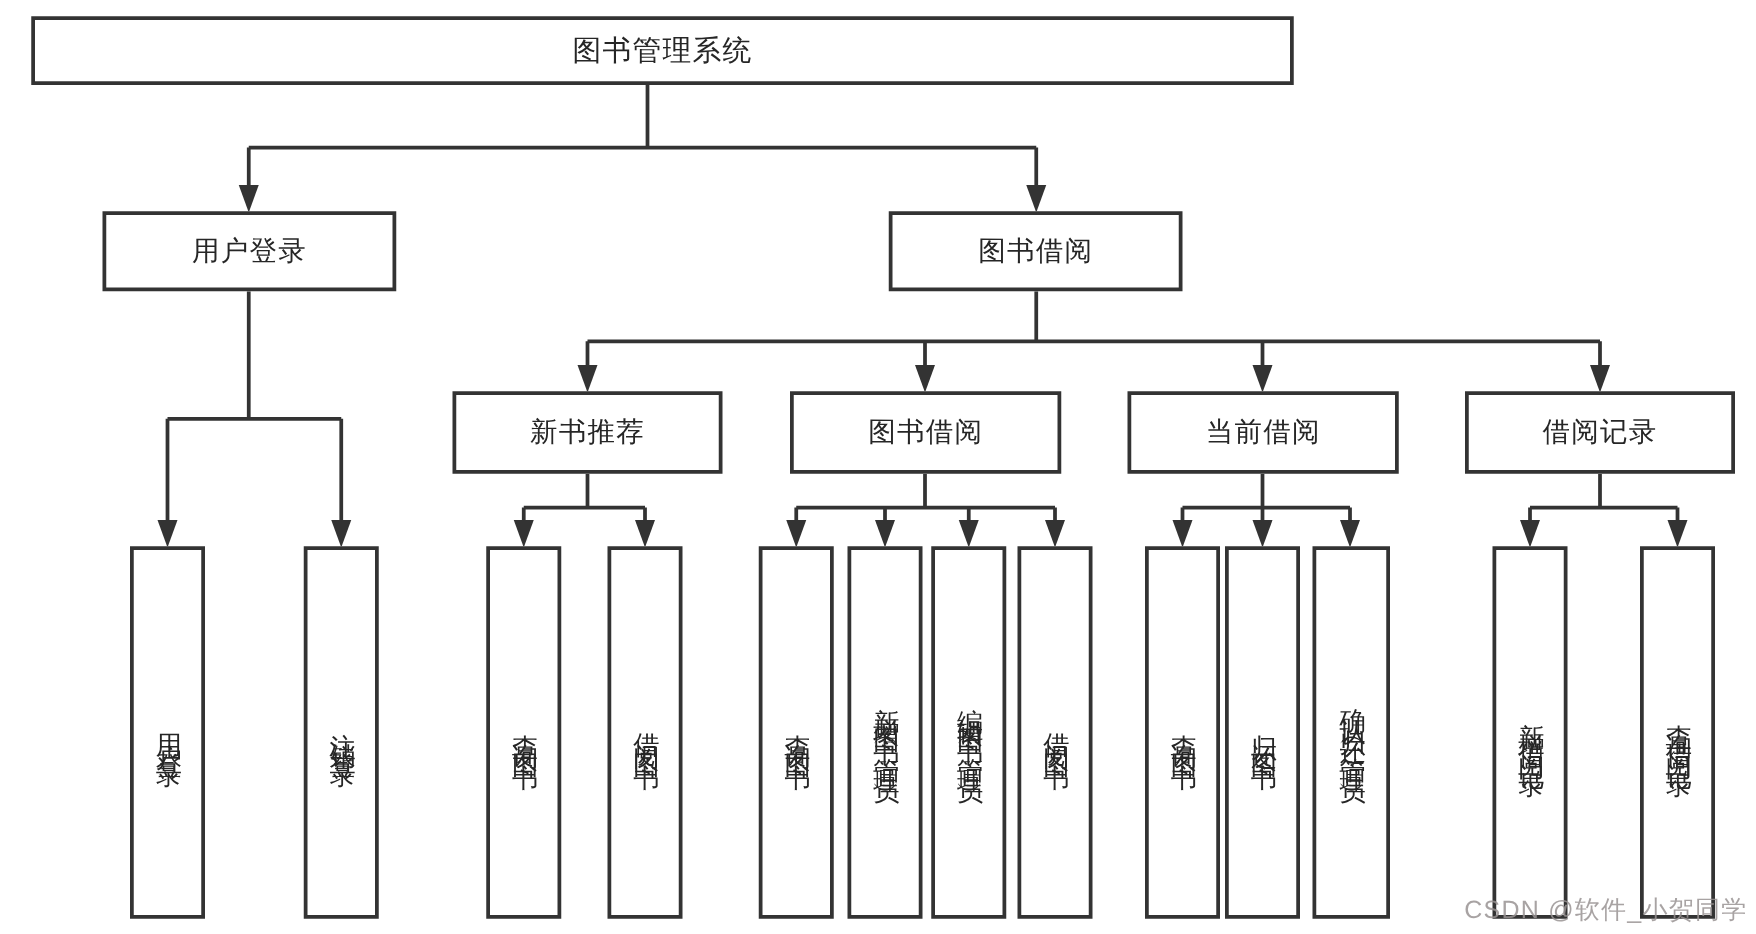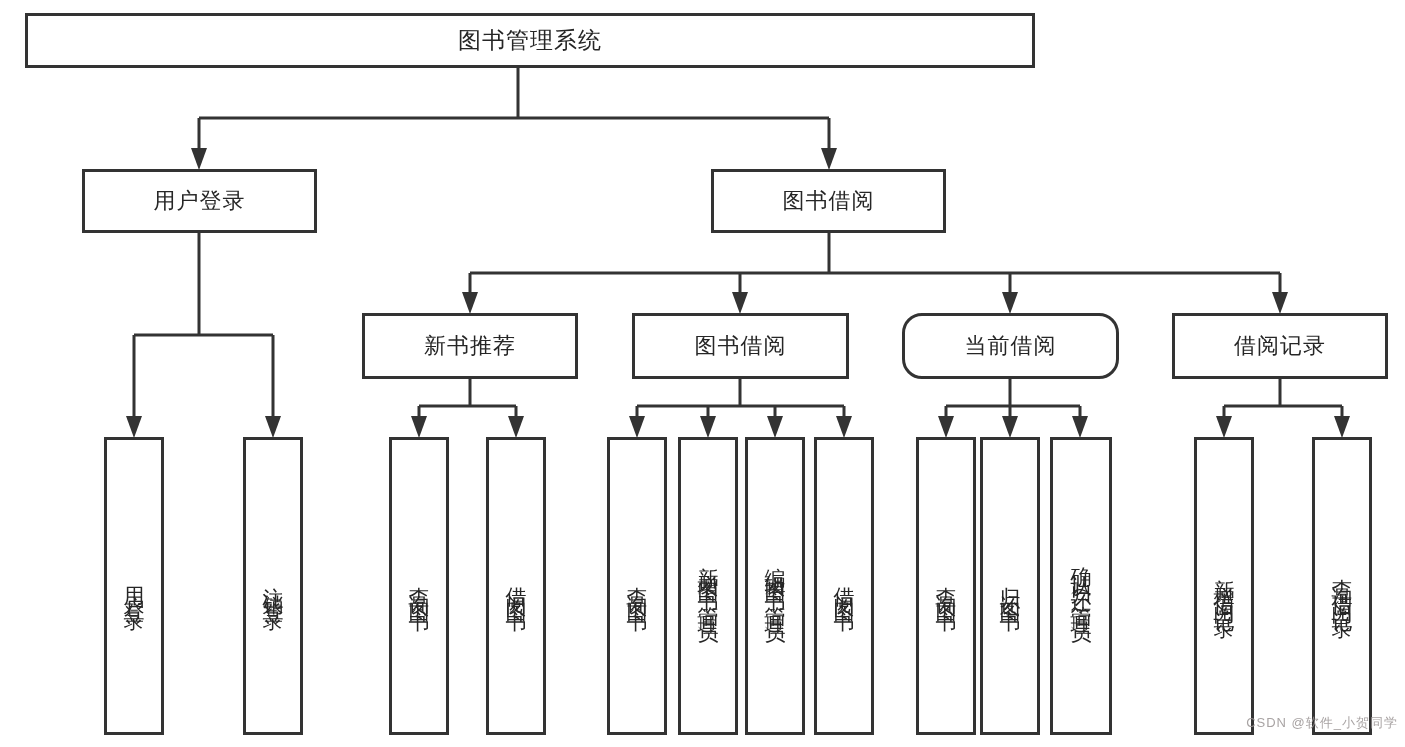--- a/index.html
+++ b/index.html
@@ -37,21 +37,21 @@
     text-orientation: mixed;
     letter-spacing: 8px;
     line-height: 54px;
     text-align: center;
   }
   .watermark {
     position: absolute;
     right: 7px;
     top: 714px;
     z-index: 5;
-    font-size: 13px;
+    font-size: 20px;
     letter-spacing: 1px;
     color: rgba(153, 147, 147, 0.85);
     white-space: nowrap;
   }
 </style>
 </head>
 <body>
 
 <div class="canvas">
 
@@ -105,21 +105,21 @@
   <div class="box lvl" style="left:711px; top:169px; width:235px; height:64px;">
     <span>图书借阅</span>
   </div>
 
   <div class="box lvl" style="left:362px; top:313px; width:216px; height:66px;">
     <span>新书推荐</span>
   </div>
   <div class="box lvl" style="left:632px; top:313px; width:217px; height:66px;">
     <span>图书借阅</span>
   </div>
-  <div class="box lvl" style="left:902px; top:313px; width:217px; height:66px;border-radius:20px;">
+  <div class="box lvl" style="left:902px; top:313px; width:217px; height:66px;">
     <span>当前借阅</span>
   </div>
   <div class="box lvl" style="left:1172px; top:313px; width:216px; height:66px;">
     <span>借阅记录</span>
   </div>
 
   <div class="box leaf" style="left:104px; top:437px; width:60px; height:298px;">
     <span>用户登录</span>
   </div>
   <div class="box leaf" style="left:243px; top:437px; width:60px; height:298px;">

